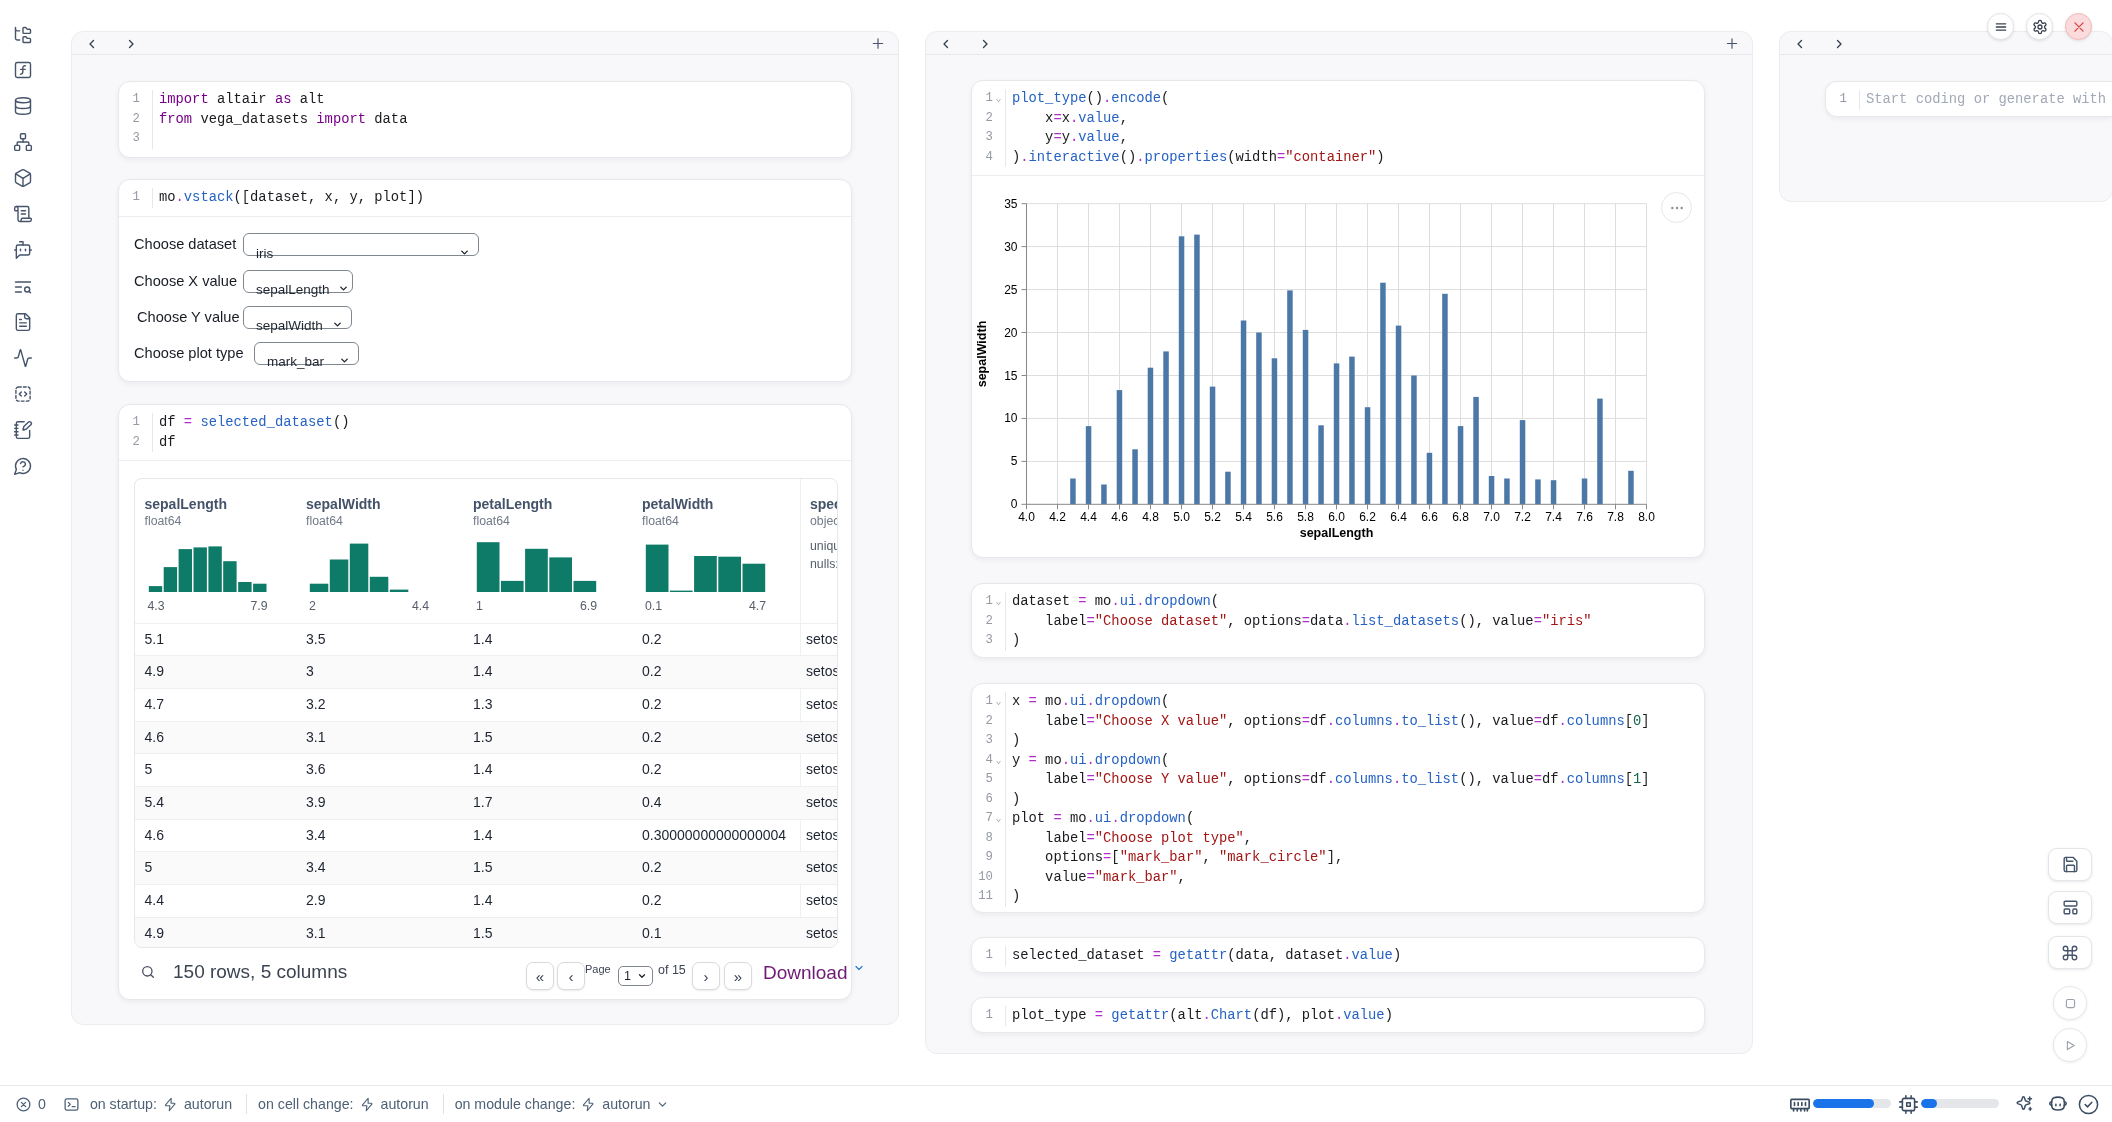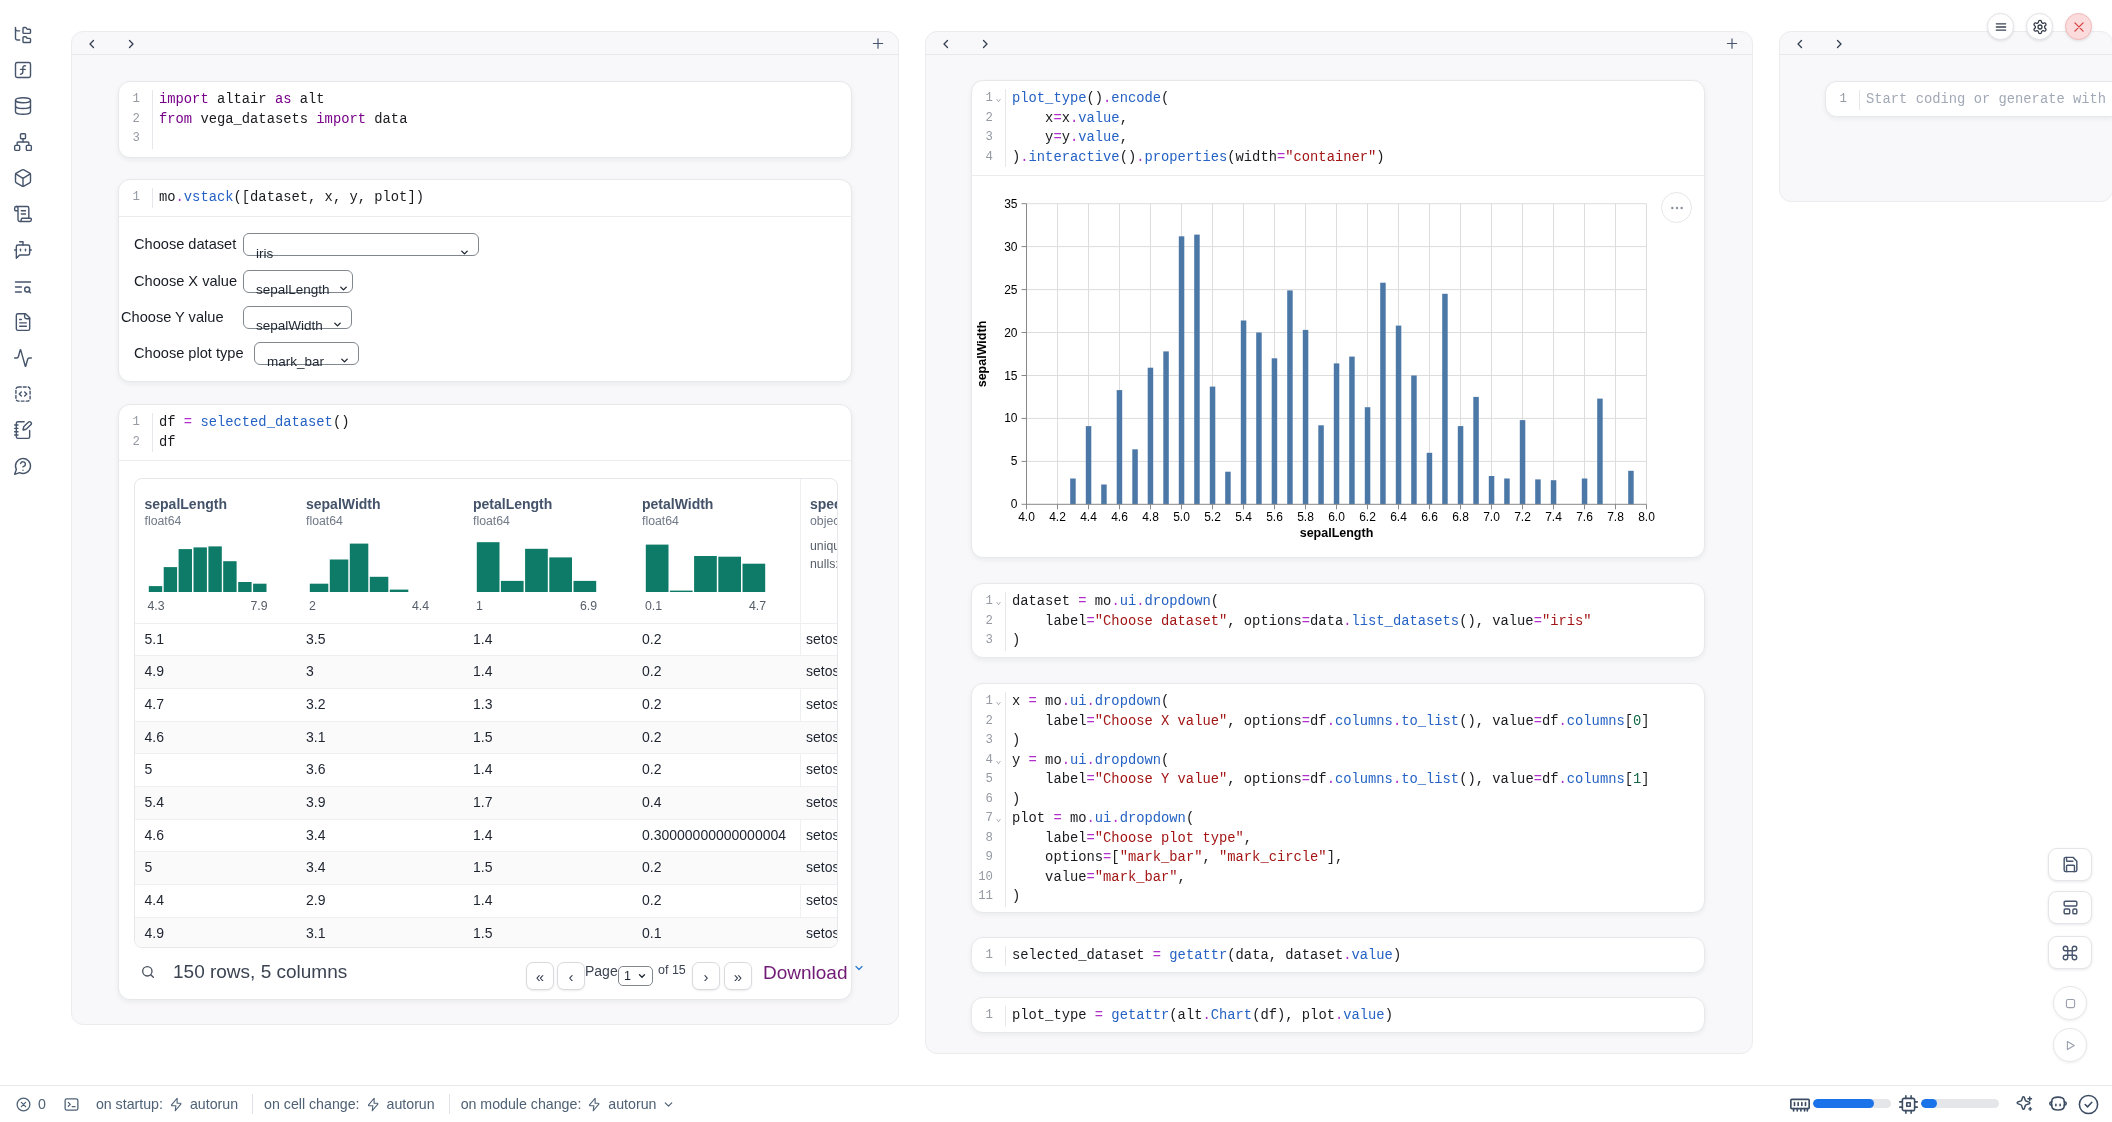--- a/index.html
+++ b/index.html
@@ -205,21 +205,21 @@
           <path d="m6 9 6 6 6-6"></path>
         </svg></span>
     </div>
     <div class="uilabel" style="left:15px;top:92.5px">Choose X value</div>
     <div class="uisel" style="left:124px;top:89.5px;width:110px">
       <span>sepalLength</span>
       <span class="selchev"><svg width="11" height="11" viewBox="0 0 24 24" fill="none" stroke="#1d2530" stroke-width="3" stroke-linecap="round" stroke-linejoin="round">
           <path d="m6 9 6 6 6-6"></path>
         </svg></span>
     </div>
-    <div class="uilabel" style="left:2px;top:128.5px">Choose Y value</div>
+    <div class="uilabel" style="left:18px;top:128.5px">Choose Y value</div>
     <div class="uisel" style="left:124px;top:125.5px;width:109px">
       <span>sepalWidth</span>
       <span class="selchev"><svg width="11" height="11" viewBox="0 0 24 24" fill="none" stroke="#1d2530" stroke-width="3" stroke-linecap="round" stroke-linejoin="round">
           <path d="m6 9 6 6 6-6"></path>
         </svg></span>
     </div>
     <div class="uilabel" style="left:15px;top:164.5px">Choose plot type</div>
     <div class="uisel" style="left:135px;top:161.5px;width:105px">
       <span>mark_bar</span>
       <span class="selchev"><svg width="11" height="11" viewBox="0 0 24 24" fill="none" stroke="#1d2530" stroke-width="3" stroke-linecap="round" stroke-linejoin="round">
@@ -355,21 +355,21 @@
       <div class="abs tv" style="left:507.5px;top:445.8px">0.1</div>
       <div class="abs tv" style="left:671.5px;top:445.8px">setosa</div>
     </div>
     <div class="abs" style="left:21px;top:559px"><svg width="16" height="16" viewBox="0 0 24 24" fill="none" stroke="#4a515e" stroke-width="2" stroke-linecap="round">
         <circle cx="11" cy="11" r="7"></circle>
         <path d="m20 20-3.5-3.5"></path>
       </svg></div>
     <div class="ftxt" style="left:54px;top:556px;font-size:19px">150 rows, 5 columns</div>
     <div class="pbtn" style="left:407px;top:557px">«</div>
     <div class="pbtn" style="left:438px;top:557px">‹</div>
-    <div class="ftxt" style="left:466px;top:558px;font-size:14px">Page</div>
+    <div class="ftxt" style="left:466px;top:558px;font-size:11px">Page</div>
     <div class="abs" style="left:499px;top:561px;width:35px;height:20px;border:1px solid #81878f;border-radius:5px;background:#fff;font-size:13px;color:#1d2530;display:flex;align-items:center;justify-content:space-between;padding:0 5px;font-size:12.5px">1 <svg width="10" height="10" viewBox="0 0 24 24" fill="none" stroke="#1d2530" stroke-width="3" stroke-linecap="round" stroke-linejoin="round">
         <path d="m6 9 6 6 6-6"></path>
       </svg></div>
     <div class="ftxt" style="left:539px;top:558px;font-size:12.5px">of 15</div>
     <div class="pbtn" style="left:573px;top:557px">›</div>
     <div class="pbtn" style="left:605px;top:557px">»</div>
     <div class="ftxt" style="left:644px;top:557px;color:#701a75;font-size:19px;display:flex;align-items:flex-start;gap:5px">Download <svg width="12" height="12" viewBox="0 0 24 24" fill="none" stroke="#2779d0" stroke-width="2.4" stroke-linecap="round" stroke-linejoin="round">
         <path d="m6 9 6 6 6-6"></path>
       </svg></div>
   </div>
@@ -685,21 +685,21 @@
         <path d="m9 9 6 6M15 9l-6 6"></path>
       </svg>
       <span>0</span>
     </div>
     <div class="sbitem" style="margin-left:17px">
       <svg width="17" height="17" viewBox="0 0 24 24" fill="none" stroke="#4e6175" stroke-width="1.8" stroke-linecap="round" stroke-linejoin="round">
         <rect x="3" y="4" width="18" height="16" rx="2.5"></rect>
         <path d="m7.5 9 2.8 2.8L7.5 14.5M13 15h4"></path>
       </svg>
     </div>
-    <div class="sbitem" style="margin-left:16px">on startup: <svg width="15" height="15" viewBox="0 0 24 24" fill="none" stroke="#4e6175" stroke-width="1.8" stroke-linejoin="round">
+    <div class="sbitem" style="margin-left:10px">on startup: <svg width="15" height="15" viewBox="0 0 24 24" fill="none" stroke="#4e6175" stroke-width="1.8" stroke-linejoin="round">
         <path d="M13 2 4.1 12.5a1 1 0 0 0 .8 1.5H11l-1 8 8.9-10.5a1 1 0 0 0-.8-1.5H13z"></path>
       </svg> autorun</div>
     <div class="sdiv"></div>
     <div class="sbitem">on cell change: <svg width="15" height="15" viewBox="0 0 24 24" fill="none" stroke="#4e6175" stroke-width="1.8" stroke-linejoin="round">
         <path d="M13 2 4.1 12.5a1 1 0 0 0 .8 1.5H11l-1 8 8.9-10.5a1 1 0 0 0-.8-1.5H13z"></path>
       </svg> autorun</div>
     <div class="sdiv"></div>
     <div class="sbitem">on module change: <svg width="15" height="15" viewBox="0 0 24 24" fill="none" stroke="#4e6175" stroke-width="1.8" stroke-linejoin="round">
         <path d="M13 2 4.1 12.5a1 1 0 0 0 .8 1.5H11l-1 8 8.9-10.5a1 1 0 0 0-.8-1.5H13z"></path>
       </svg> autorun <svg width="13" height="13" viewBox="0 0 24 24" fill="none" stroke="#4e6175" stroke-width="2.2" stroke-linecap="round" stroke-linejoin="round">

